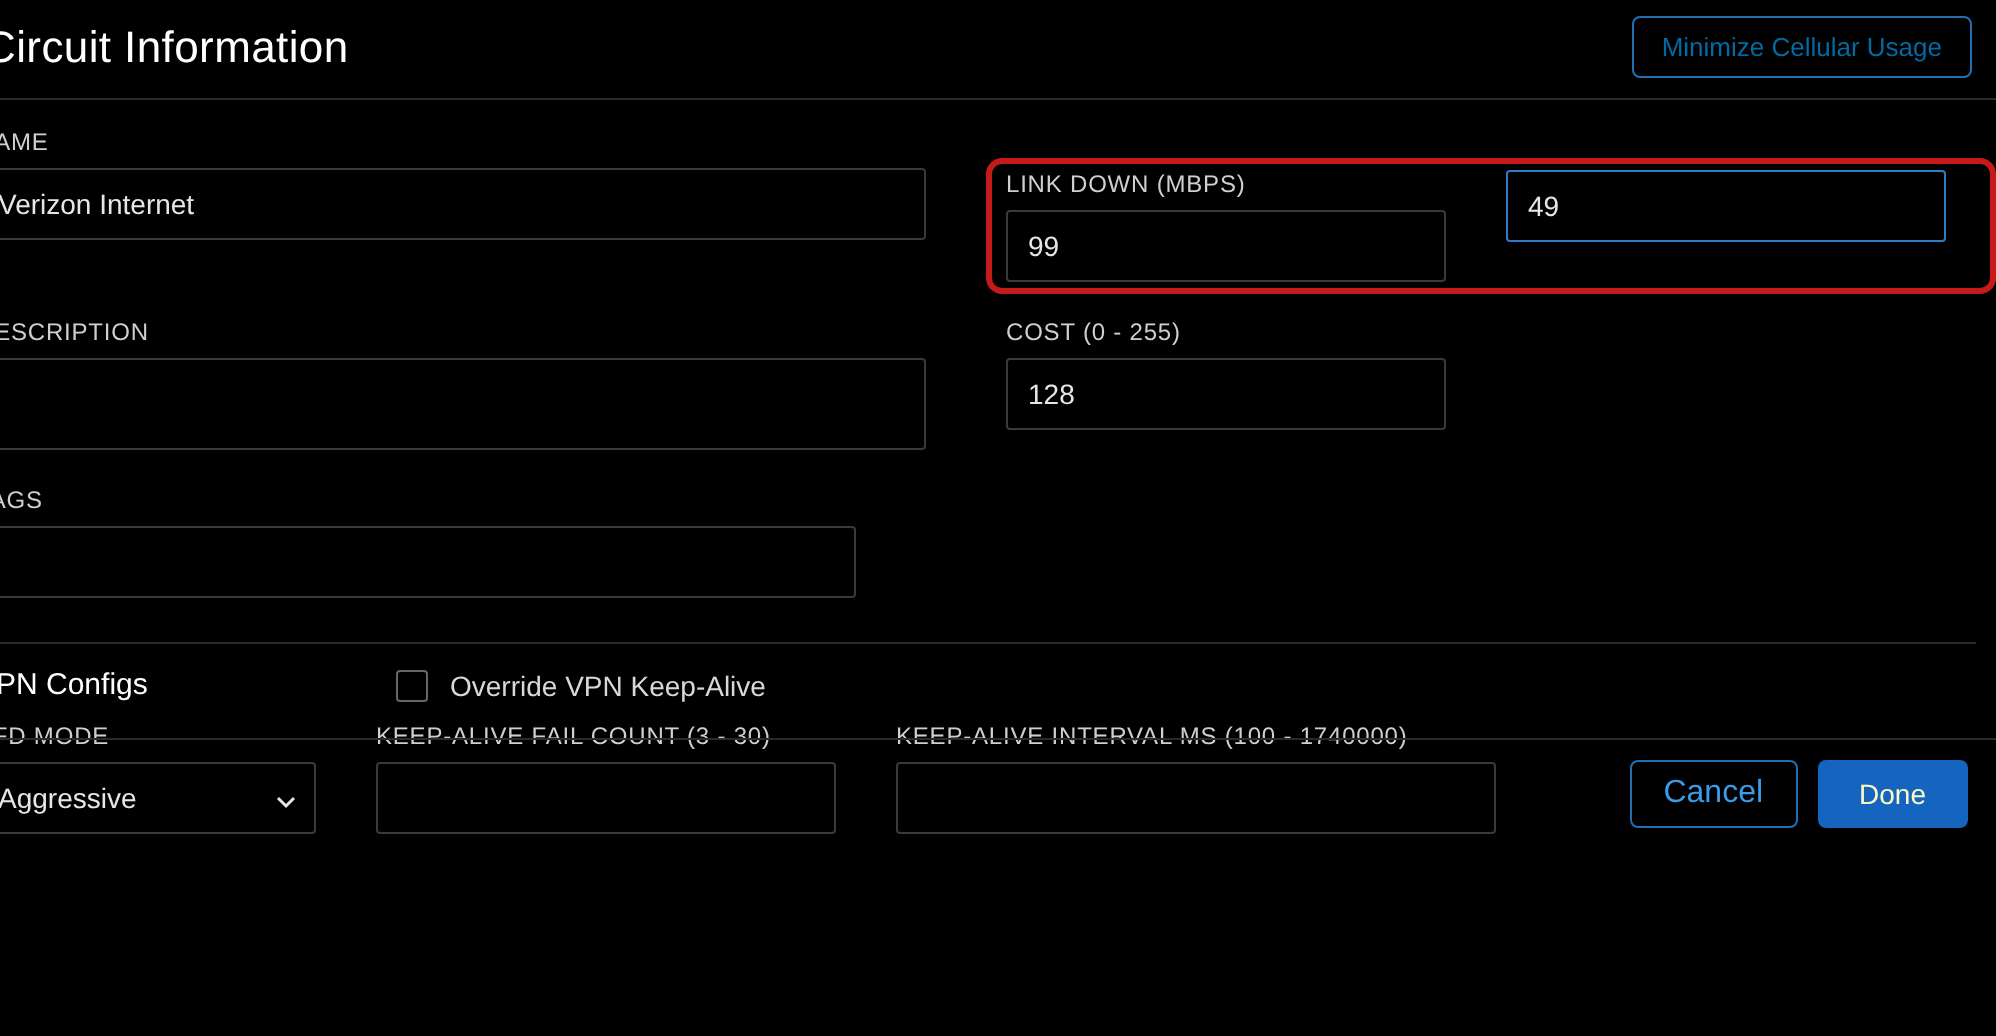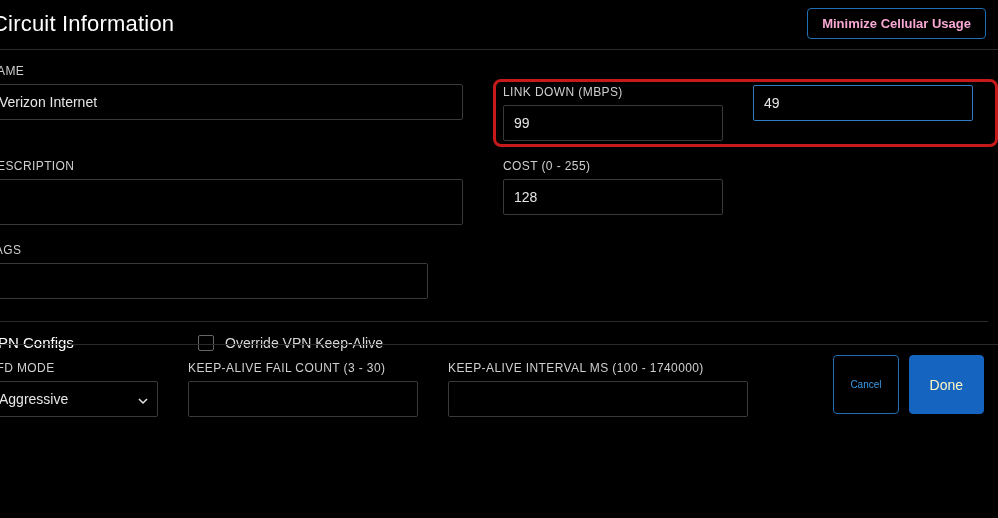--- a/index.html
+++ b/index.html
@@ -1,20 +1,20 @@
 <!DOCTYPE html>
 <html><head>
 <meta charset="utf-8">
 <style>
   * { box-sizing: border-box; margin: 0; padding: 0; }
   html, body { width: 998px; height: 518px; background: #000; color: #e6e6e6; font-family: "Segoe UI", Arial, sans-serif; overflow: hidden; }
   .window { position: relative; width: 998px; height: 424px; background: #000; }
   .header { display: flex; justify-content: space-between; align-items: center; padding: 8px 12px 10px 4px; border-bottom: 1px solid #2a2a2a; }
   .header h1 { font-size: 22px; font-weight: 400; color: #fff; letter-spacing: 0.2px; }
-  .btn-outline { background: transparent; border: 1px solid #1f6fb2; color: #f9a8d4; padding: 7px 14px; font-size: 13px; border-radius: 4px; cursor: pointer; font-weight: bold; }
+  .btn-outline { background: transparent; border: 1px solid #1f6fb2; color: #0369a1; padding: 7px 14px; font-size: 13px; border-radius: 4px; cursor: pointer; }
   .body { padding: 14px 10px 0 0; }
   .row { display: flex; gap: 40px; margin-bottom: 18px; }
   .col { display: flex; flex-direction: column; }
   .col.left { flex: 0 0 475px; }
   .col.right1 { flex: 0 0 220px; }
   .col.right2 { flex: 0 0 220px; }
   .field-label { font-size: 12px; letter-spacing: 0.4px; color: #cfcfcf; margin-bottom: 6px; text-transform: uppercase; }
   .input, .select, .textarea {
     background: #000; border: 1px solid #3a3a3a; color: #e6e6e6;
     padding: 8px 10px; font-size: 14px; border-radius: 2px; width: 100%;
@@ -33,21 +33,21 @@
   .section-sep { border-top: 1px solid #2a2a2a; margin: 6px 0 12px 0; }
   .vpn-header { display: flex; align-items: center; gap: 40px; margin-bottom: 10px; }
   .vpn-header h2 { font-size: 15px; font-weight: 400; color: #fff; }
   .checkbox-wrap { display: flex; align-items: center; gap: 11px; font-size: 14px; color: #d8d8d8; }
   .checkbox { width: 16px; height: 16px; border: 1px solid #666; border-radius: 2px; display: inline-block; cursor: pointer; background:#000; }
   .vpn-row { display: flex; gap: 30px; }
   .vpn-col1 { flex: 0 0 170px; }
   .vpn-col2 { flex: 0 0 230px; }
   .vpn-col3 { flex: 0 0 300px; }
   .footer { position: absolute; left: 0; right: 0; bottom: 0; border-top: 1px solid #2a2a2a; padding: 10px 14px; display: flex; justify-content: flex-end; gap: 10px; }
-  .btn-cancel { background: transparent; border: 1px solid #1f6fb2; color: #3a9be8; padding: 23px 16px; font-size: 10px; border-radius: 4px; cursor: pointer; }
+  .btn-cancel { background: transparent; border: 1px solid #1f6fb2; color: #3a9be8; padding: 7px 16px; font-size: 16px; border-radius: 4px; cursor: pointer; }
   .btn-primary { background: #1565c0; border: 1px solid #1565c0; color: #fef9c3; padding: 7px 20px; font-size: 14px; border-radius: 4px; cursor: pointer; }
   .tags-area { padding-bottom: 4px; }
   .clip-left { margin-left: -12px; } 
 </style>
 </head>
 <body>
 
 <div class="window">
 
   <div class="header">

